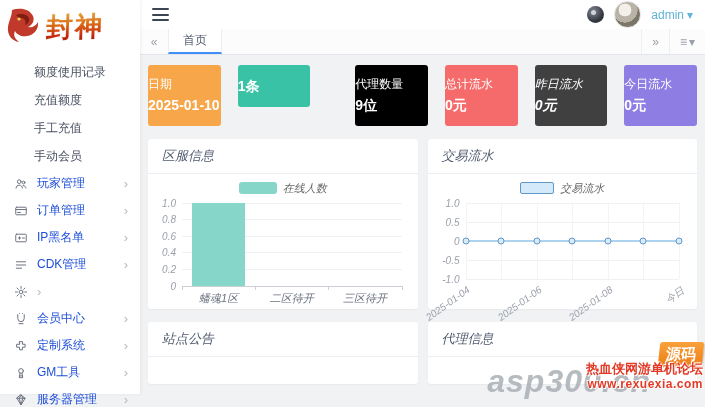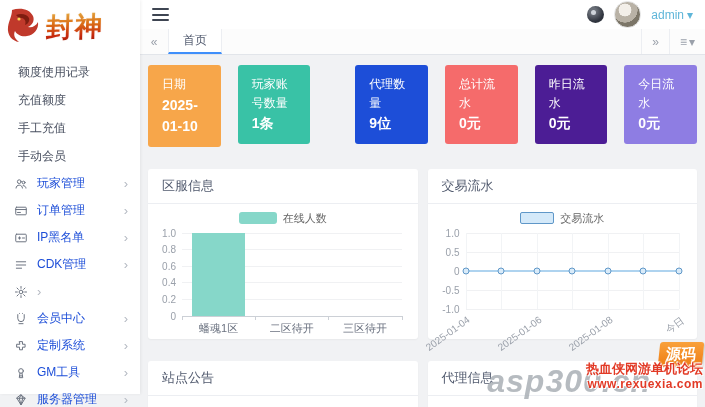--- a/index.html
+++ b/index.html
@@ -9,21 +9,21 @@
 
   
   .sidebar { width:140px; height:394px; background:#fff; box-shadow:1px 0 3px rgba(0,0,0,.06); z-index:5; flex:none; }
   .logo { height:54px; display:flex; align-items:center; padding-left:6px; overflow:hidden; }
   .logo-flame { width:40px; height:42px; flex:none; }
   .logo-text { font-size:27px; font-weight:bold; letter-spacing:2px; transform:skew(-4deg) rotate(-2deg);
     background:linear-gradient(180deg,#ffd95e 5%,#f58a1f 40%,#d92b12 75%,#8a1503 100%);
     -webkit-background-clip:text; background-clip:text; color:transparent;
     text-shadow:0 0 1px rgba(140,30,0,.25); }
   .menu { padding-top:4px; }
-  .sub-item { height:28px; line-height:28px; padding-left:18px; color:#495060; cursor:pointer; white-space:nowrap; }
+  .sub-item { height:28px; line-height:28px; padding-left:34px; color:#495060; cursor:pointer; white-space:nowrap; }
   .menu-item { height:27px; display:flex; align-items:center; padding:0 12px 0 14px; cursor:pointer; white-space:nowrap; }
   .micon { width:15px; height:15px; color:#6b7280; margin-right:8px; flex:none; display:flex; align-items:center; }
   .micon svg { width:14px; height:14px; fill:none; stroke:currentColor; stroke-width:1.7; stroke-linecap:round; stroke-linejoin:round; }
   .mlabel { flex:1; color:#1d4ed8; }
   .chev { color:#b4b9c2; font-size:13px; }
 
   
   .rightcol { flex:1; display:flex; flex-direction:column; min-width:0; }
   .topbar { height:29px; background:#fff; display:flex; align-items:center; padding:0 12px; flex:none; }
   .hamburger { width:17px; height:13px; display:flex; flex-direction:column; justify-content:space-between; cursor:pointer; }
@@ -38,25 +38,25 @@
   .tabbar { height:26px; background:#fcfcfc; border-bottom:1px solid #e2e5ea; display:flex; align-items:center; flex:none; }
   .tab-collapse { width:28px; text-align:center; color:#9aa0aa; font-size:12px; cursor:pointer; flex:none; }
   .tab { height:100%; display:flex; align-items:center; padding:0 14px; background:#fff; color:#515a6e;
     border-left:1px solid #eceef2; border-right:1px solid #eceef2; border-bottom:2px solid #3f8ffb; cursor:pointer; }
   .tabbar-right { margin-left:auto; display:flex; align-items:center; height:100%; }
   .tabbar-right .tbtn { padding:0 10px; height:100%; display:flex; align-items:center; color:#9aa0aa; border-left:1px solid #eceef2; cursor:pointer; gap:2px; }
 
   
   .main { flex:1; background:#f1f2f4; padding:10px 8px 0 8px; overflow:hidden; }
   .cards { display:flex; gap:17px; align-items:flex-start; }
-  .card { flex:1; border-radius:3px; padding:10px 14px; color:#fff; cursor:pointer; }
+  .card { flex:1; border-radius:3px; padding:10px 0; color:#fff; cursor:pointer; }
   .card .clabel { font-size:12px; line-height:1.55; }
   .card .cvalue { font-size:14px; font-weight:bold; line-height:1.5; margin-top:1px; }
 
-  .panel-row { display:flex; gap:10px; margin-top:22px; }
+  .panel-row { display:flex; gap:10px; margin-top:13px;font-style:italic; }
   .panel { flex:1; background:#fff; border-radius:3px; box-shadow:0 1px 2px rgba(0,0,0,.04); min-width:0; }
   .panel-head { padding:8px 14px; font-size:13px; color:#515a6e; border-bottom:1px solid #eceef2; }
   .chart-panel { height:170px; }
   .bottom-panel { height:62px; }
 
   .legend-row { display:flex; justify-content:center; align-items:center; gap:6px; margin-top:7px; font-size:11px; color:#666; }
   .swatch-bar { width:38px; height:12px; border-radius:3px; }
   .swatch-line { width:34px; height:12px; border-radius:2px; border:1px solid #9ec9e8; }
 
   .plot { position:relative; }
@@ -237,32 +237,31 @@
     </div>
 
     <main class="main">
 
       <div class="cards" id="cards">
           <div class="card" style="background: rgb(247, 166, 74);">
             <div class="clabel">日期</div>
             <div class="cvalue">2025-01-10</div>
           </div>
           <div class="card" style="background: rgb(57, 194, 166);">
-            <div class="clabel">玩家账号数量</div>
             <div class="cvalue">1条</div>
           </div>
-          <div class="card" style="background: #1d4ed8; margin-left: 28px;">
+          <div class="card" style="background: #000000; margin-left: 28px;">
             <div class="clabel">代理数量</div>
             <div class="cvalue">9位</div>
           </div>
           <div class="card" style="background: rgb(245, 107, 107);">
             <div class="clabel">总计流水</div>
             <div class="cvalue">0元</div>
           </div>
-          <div class="card" style="background: #4c1d95;">
+          <div class="card" style="background: #404040; font-style: italic;">
             <div class="clabel">昨日流水</div>
             <div class="cvalue">0元</div>
           </div>
           <div class="card" style="background: rgb(142, 125, 227);">
             <div class="clabel">今日流水</div>
             <div class="cvalue">0元</div>
           </div>
         </div>
 
       <div class="panel-row">

